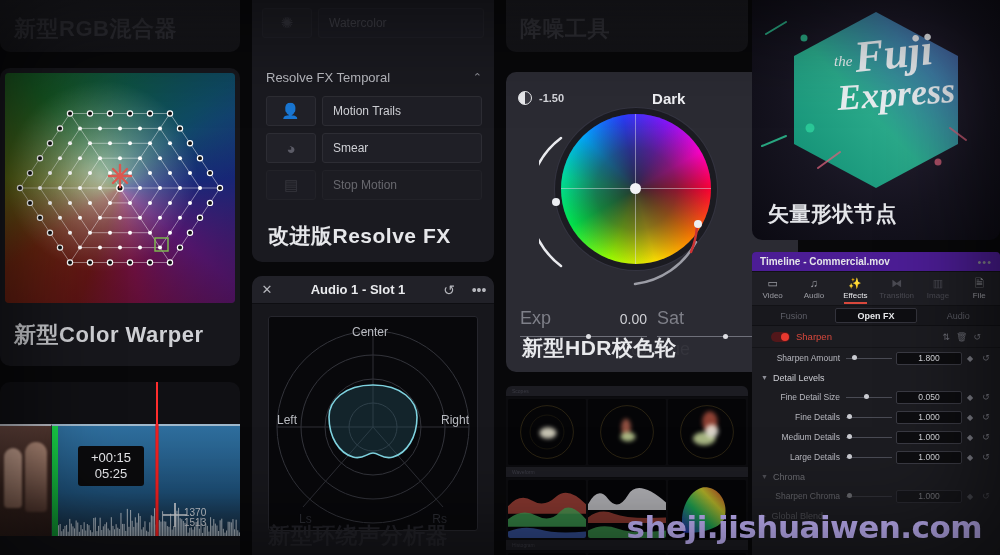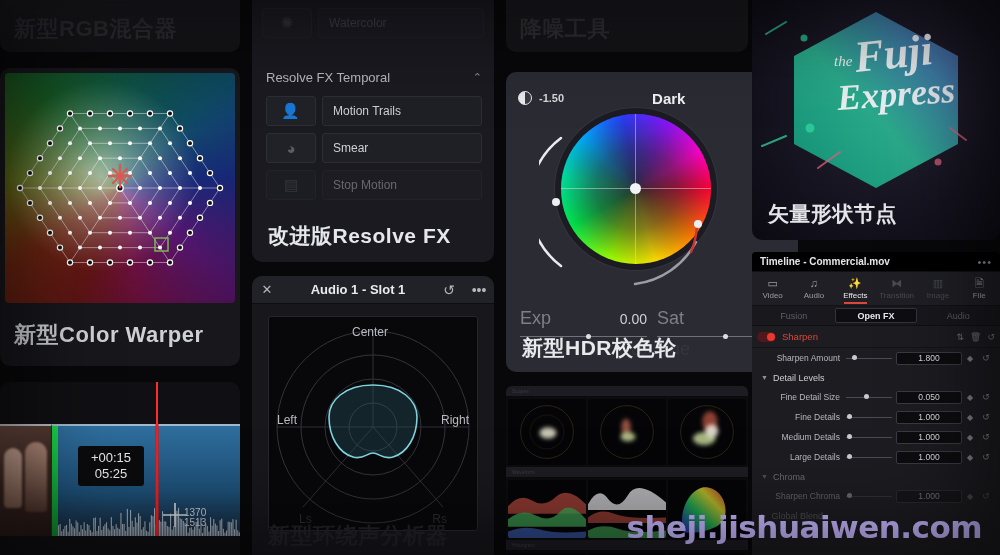--- a/index.html
+++ b/index.html
@@ -204,21 +204,21 @@
     background: radial-gradient(ellipse at 55% 40%, #2a2438 0%, #161420 55%, #0b0a12 100%);
     border-radius: 0 0 10px 10px;
   }
   #c4-fuji .caption { color: #e4e5e9; bottom: 12px; left: 16px; font-size: 21px; }
 
   #c4-inspector {
     left: 752px; top: 252px; width: 248px; height: 303px;
     background: #1c1c21; border-radius: 4px 4px 0 0; overflow: hidden;
   }
   .insp-hd {
-    height: 20px; background: #000000; display: flex; align-items: center;
+    height: 20px; background: #4c1d95; display: flex; align-items: center;
     padding: 0 8px; border-bottom: 1px solid #111115;
   }
   .insp-hd .t { flex: 1; color: #e4e5e9; font-size: 10px; font-weight: bold; }
   .insp-hd .d { color: #86878f; font-size: 11px; letter-spacing: 1px; }
   .insp-tabs { display: flex; height: 34px; background: #1f1f25; border-bottom: 1px solid #121216; }
   .itab {
     flex: 1; display: flex; flex-direction: column; align-items: center; justify-content: center;
     gap: 2px; position: relative; color: #9b9ca3;
   }
   .itab .ig { font-size: 11px; line-height: 11px; }
@@ -227,21 +227,21 @@
   .itab.active:after { content:""; position:absolute; left: 22%; right: 22%; bottom: 1px; height: 2px; background: #d8483c; }
   .itab.dis { color: #4a4a52; }
   .insp-sub { display: flex; height: 20px; background: #18181d; border-bottom: 1px solid #101014; padding: 2px; gap: 2px; }
   .istab {
     flex: 1; display: flex; align-items: center; justify-content: center;
     font-size: 9px; color: #5d5e66; border-radius: 2px;
   }
   .istab.active { background: #0e0e12; color: #e8e9ec; font-weight: bold; border: 1px solid #33333c; }
   .eff-hd {
     display: flex; align-items: center; gap: 6px; height: 22px;
-    padding: 0 5px; border-bottom: 1px solid #141418;
+    padding: 0 19px; border-bottom: 1px solid #141418;
   }
   .eff-toggle { width: 19px; height: 10px; border-radius: 5px; background: #52171a; position: relative; }
   .eff-toggle:after { content:""; position:absolute; right:1px; top:1px; width:8px; height:8px; border-radius:50%; background:#e8392f; }
   .eff-title { flex: 1; color: #d8483c; font-size: 9.5px; }
   .eff-ic { color: #6f7079; font-size: 9px; }
   .prow { display: flex; align-items: center; height: 20px; padding: 0 6px 0 0; }
   .plab { width: 94px; text-align: right; color: #b8b9c0; font-size: 8.5px; padding-right: 6px; }
   .ptrack { flex: 1; position: relative; height: 18px; }
   .ptrack i {
     position: absolute; left: 0; right: 0; top: 8.5px; height: 1px; background: #4a4b54; display: block;

